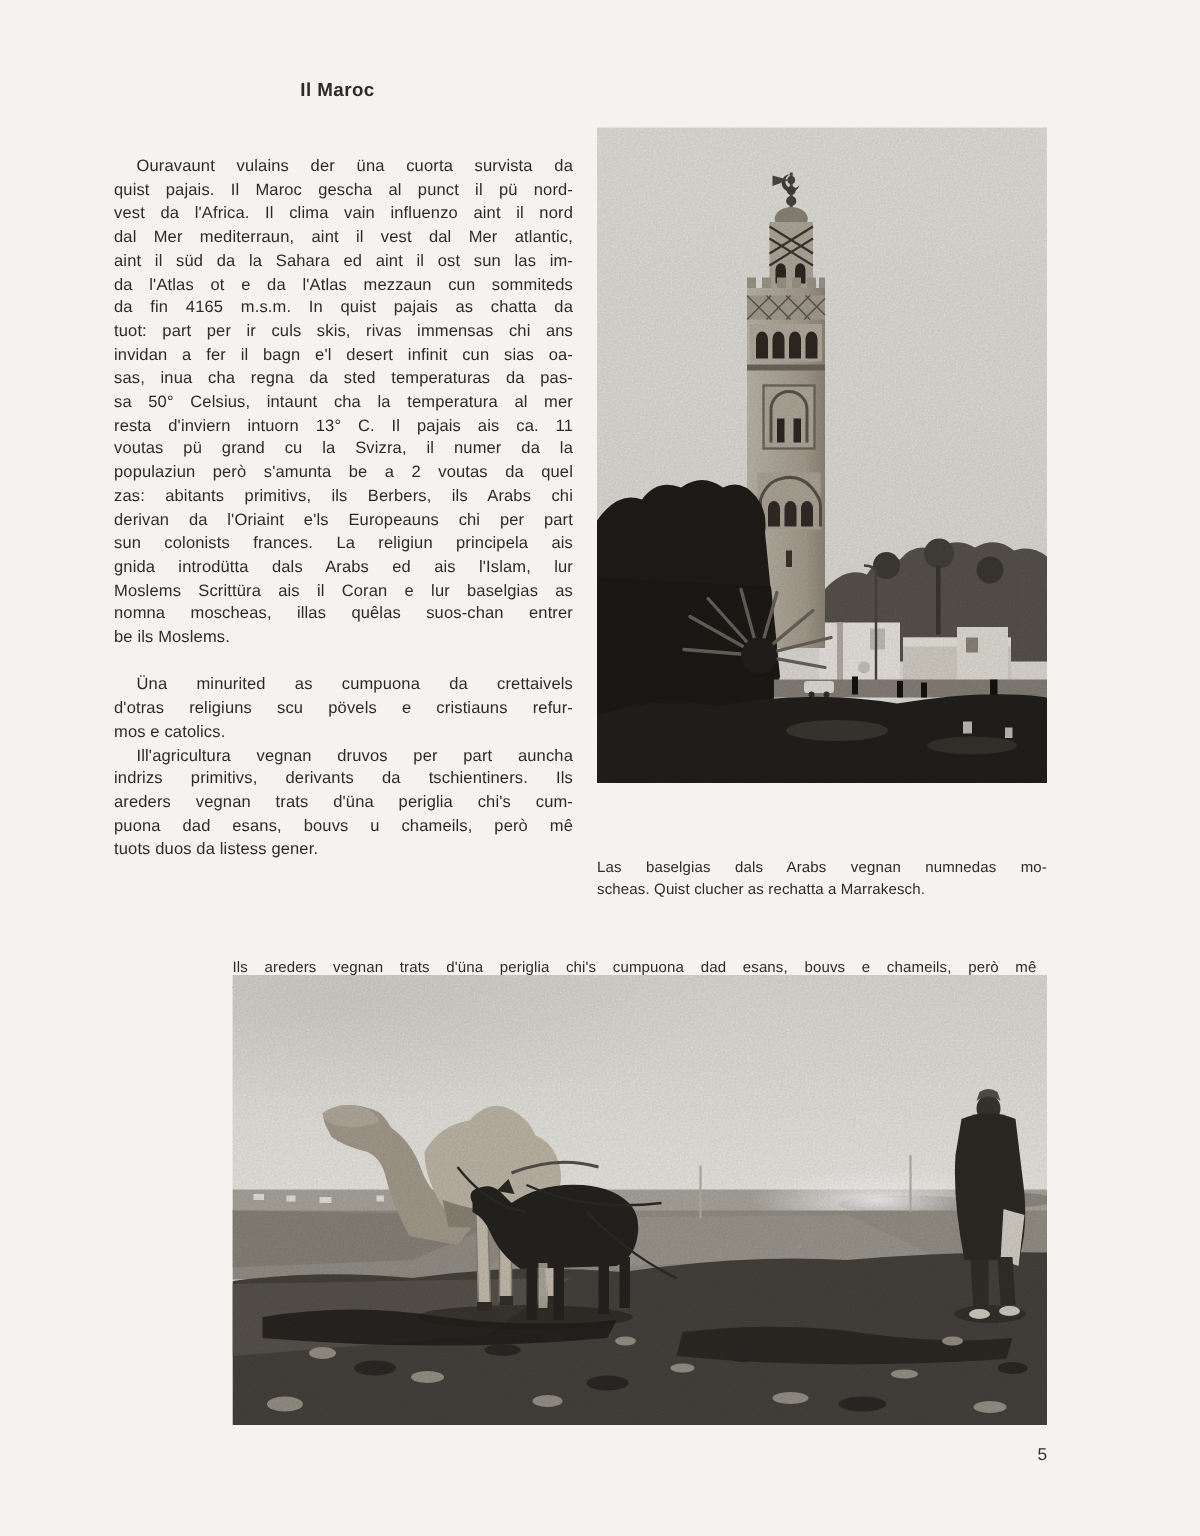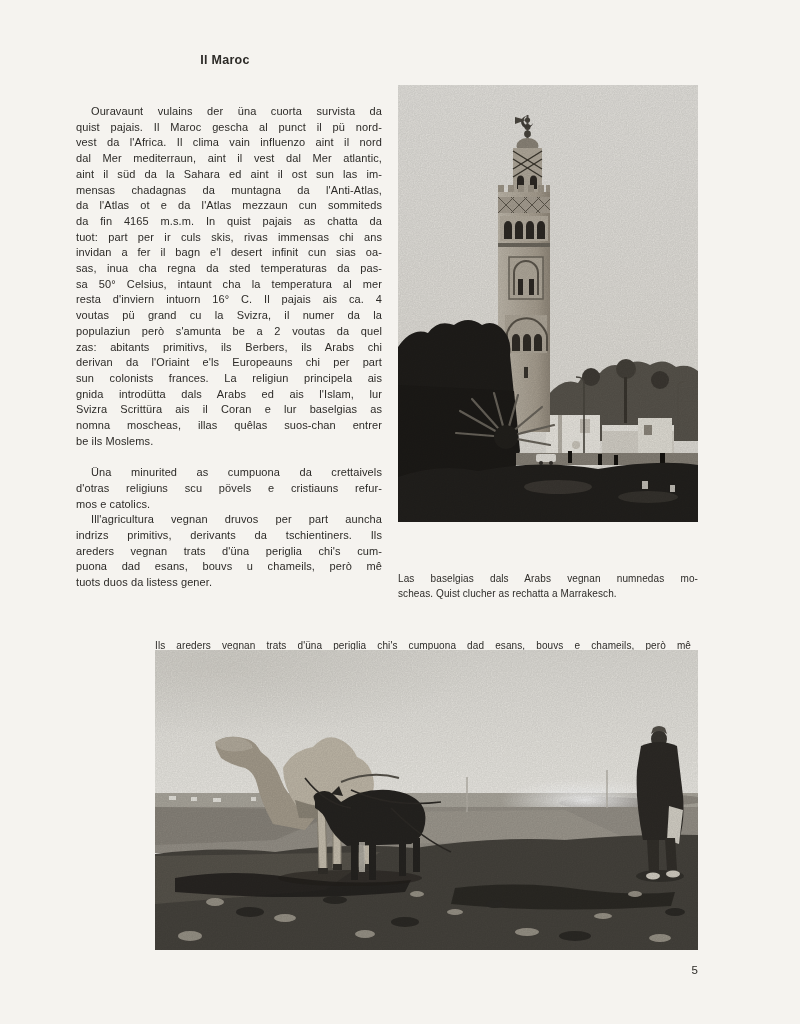--- a/index.html
+++ b/index.html
@@ -52,35 +52,34 @@
 
   <h1 class="title">Il Maroc</h1>
 
   <div class="body-text">
     <div class="para">
         <div class="tline">Ouravaunt vulains der üna cuorta survista da</div>
         <div class="tline">quist pajais. Il Maroc gescha al punct il pü nord-</div>
         <div class="tline">vest da l'Africa. Il clima vain influenzo aint il nord</div>
         <div class="tline">dal Mer mediterraun, aint il vest dal Mer atlantic,</div>
         <div class="tline">aint il süd da la Sahara ed aint il ost sun las im-</div>
-        <div class="tline">mensas chadagnas da muntagna da l'Anti-Atlas,</div>
         <div class="tline">da l'Atlas ot e da l'Atlas mezzaun cun sommiteds</div>
         <div class="tline">da fin 4165 m.s.m. In quist pajais as chatta da</div>
         <div class="tline">tuot: part per ir culs skis, rivas immensas chi ans</div>
         <div class="tline">invidan a fer il bagn e'l desert infinit cun sias oa-</div>
         <div class="tline">sas, inua cha regna da sted temperaturas da pas-</div>
         <div class="tline">sa 50° Celsius, intaunt cha la temperatura al mer</div>
-        <div class="tline">resta d'inviern intuorn 16° C. Il pajais ais ca. 4</div>
+        <div class="tline">resta d'inviern intuorn 13° C. Il pajais ais ca. 11</div>
         <div class="tline">voutas pü grand cu la Svizra, il numer da la</div>
         <div class="tline">populaziun però s'amunta be a 2 voutas da quel</div>
         <div class="tline">zas: abitants primitivs, ils Berbers, ils Arabs chi</div>
         <div class="tline">derivan da l'Oriaint e'ls Europeauns chi per part</div>
         <div class="tline">sun colonists frances. La religiun principela ais</div>
         <div class="tline">gnida introdütta dals Arabs ed ais l'Islam, lur</div>
-        <div class="tline">Svizra Scrittüra ais il Coran e lur baselgias as</div>
+        <div class="tline">Moslems Scrittüra ais il Coran e lur baselgias as</div>
         <div class="tline">nomna moscheas, illas quêlas suos-chan entrer</div>
         <div class="tline tlast">be ils Moslems.</div>
       </div>
     <div class="para gap">
         <div class="tline">Üna minurited as cumpuona da crettaivels</div>
         <div class="tline">d'otras religiuns scu pövels e cristiauns refur-</div>
         <div class="tline tlast">mos e catolics.</div>
       </div>
     <div class="para">
         <div class="tline">Ill'agricultura vegnan druvos per part auncha</div>

